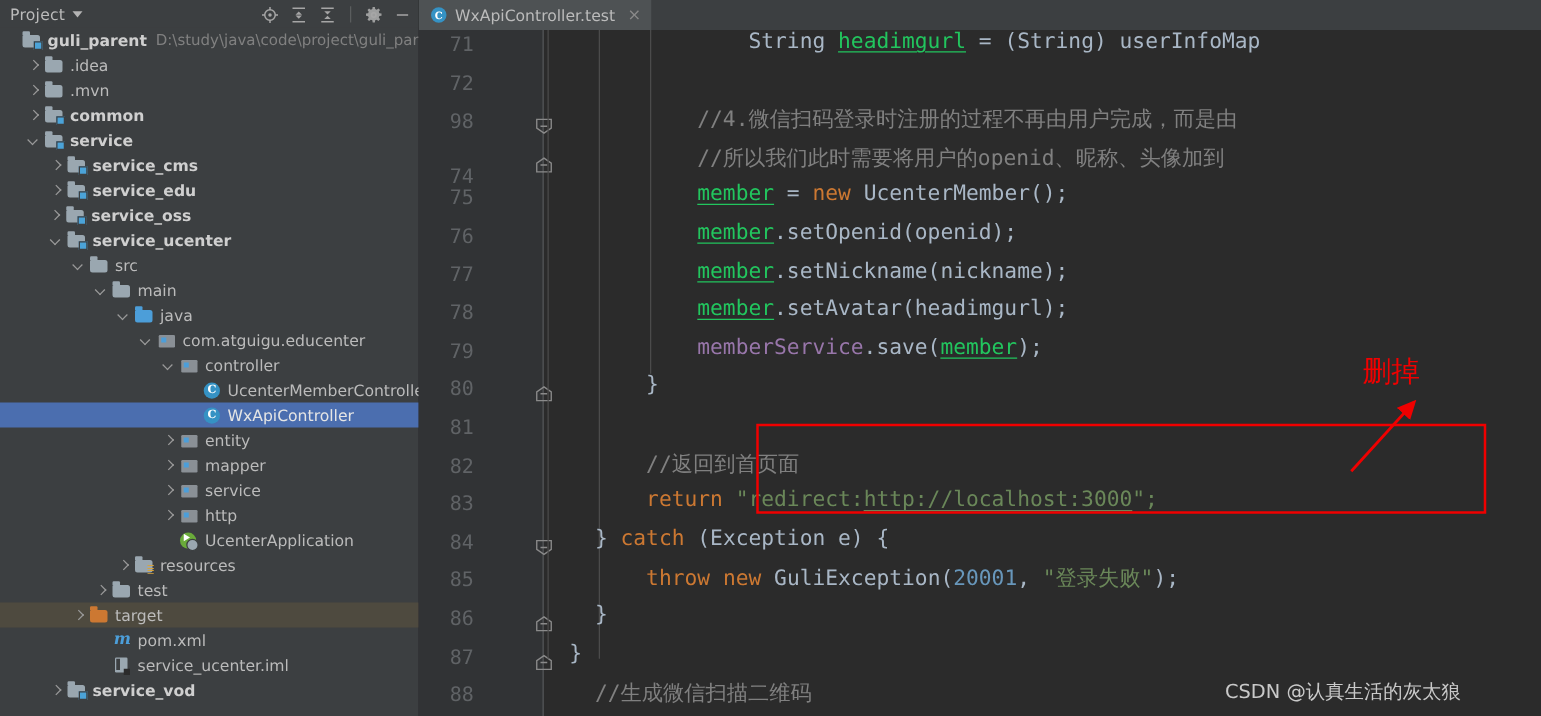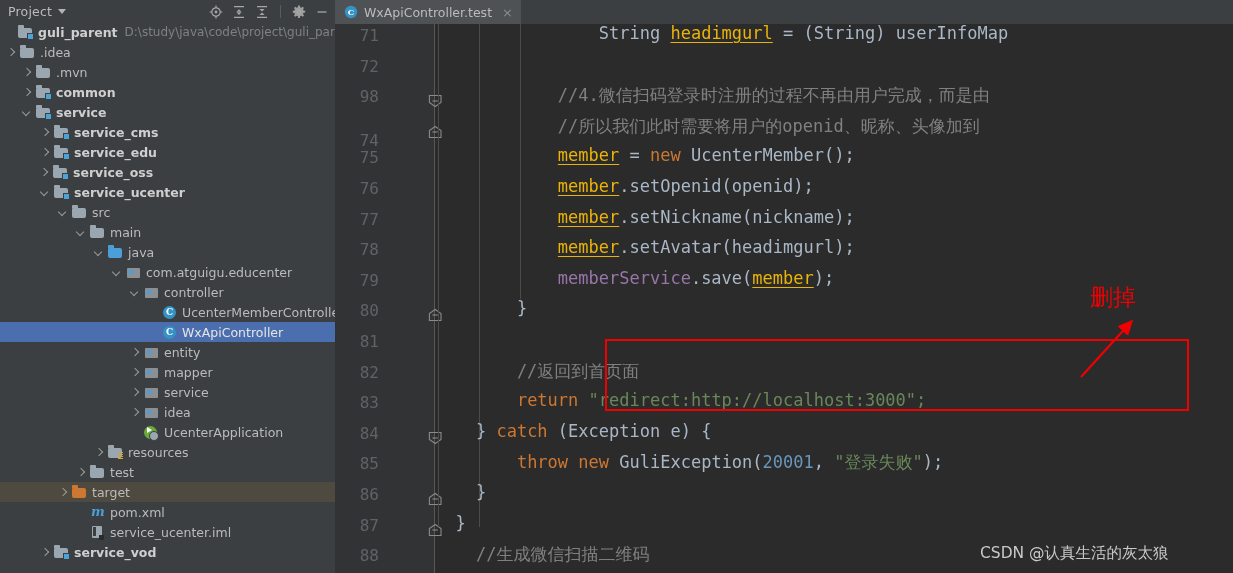--- a/index.html
+++ b/index.html
@@ -111,21 +111,21 @@
     font-size:17px;letter-spacing:0px;
   }
   .indent-guide{position:absolute;width:1px;background:#4b4b4b;}
 
   .t-cmt{color:#808080;}
   .t-kw{color:#cc7832;}
   .t-txt{color:#a9b7c6;}
   .t-fld{color:#9876aa;}
   .t-str{color:#6a8759;}
   .t-num{color:#6897bb;}
-  .t-loc{color:#eab308;text-decoration:underline;text-underline-offset:3px;margin-top:28px;}
+  .t-loc{color:#22c55e;text-decoration:underline;text-underline-offset:3px;margin-top:28px;}
   .t-url{color:#6a8759;text-decoration:underline;text-underline-offset:3px;}
 
   
   .redbox{position:absolute;border:2px solid #f00000;}
   .redtext{position:absolute;color:#f00000;font-size:23px;
     font-family:"DejaVu Sans","Liberation Sans",sans-serif;}
   .watermark{position:absolute;color:#c9c9c9;font-size:15.5px;}
 </style>
 </head>
 <body>
@@ -179,21 +179,21 @@
         <div class="row" style="padding-left: 4px;">
           <span class="arrow"></span>
           <span class="ico">
             <span class="f-tab"></span>
             <span class="f-body"></span>
             <span class="f-mod"></span>
           </span>
           <span class="row-label bold">guli_parent</span>
           <span class="row-path">D:\study\java\code\project\guli_parent</span>
         </div>
-        <div class="row" style="padding-left: 6px;">
+        <div class="row" style="padding-left: 22px;">
           <span class="arrow right"></span>
           <span class="ico">
             <span class="f-tab"></span>
             <span class="f-body"></span>
           </span>
           <span class="row-label">.idea</span>
         </div>
         <div class="row" style="padding-left: 22px;">
           <span class="arrow right"></span>
           <span class="ico">
@@ -335,21 +335,21 @@
             <span class="pkg-d"></span>
           </span>
           <span class="row-label">service</span>
         </div>
         <div class="row" style="padding-left: 130px;">
           <span class="arrow right"></span>
           <span class="ico">
             <span class="pkg-b"></span>
             <span class="pkg-d"></span>
           </span>
-          <span class="row-label">idea</span>
+          <span class="row-label">http</span>
         </div>
         <div class="row" style="padding-left: 130px;">
           <span class="arrow"></span>
           <span class="ico">
             <span class="spring"></span>
           </span>
           <span class="row-label">UcenterApplication</span>
         </div>
         <div class="row" style="padding-left: 94px;">
           <span class="arrow right"></span>

